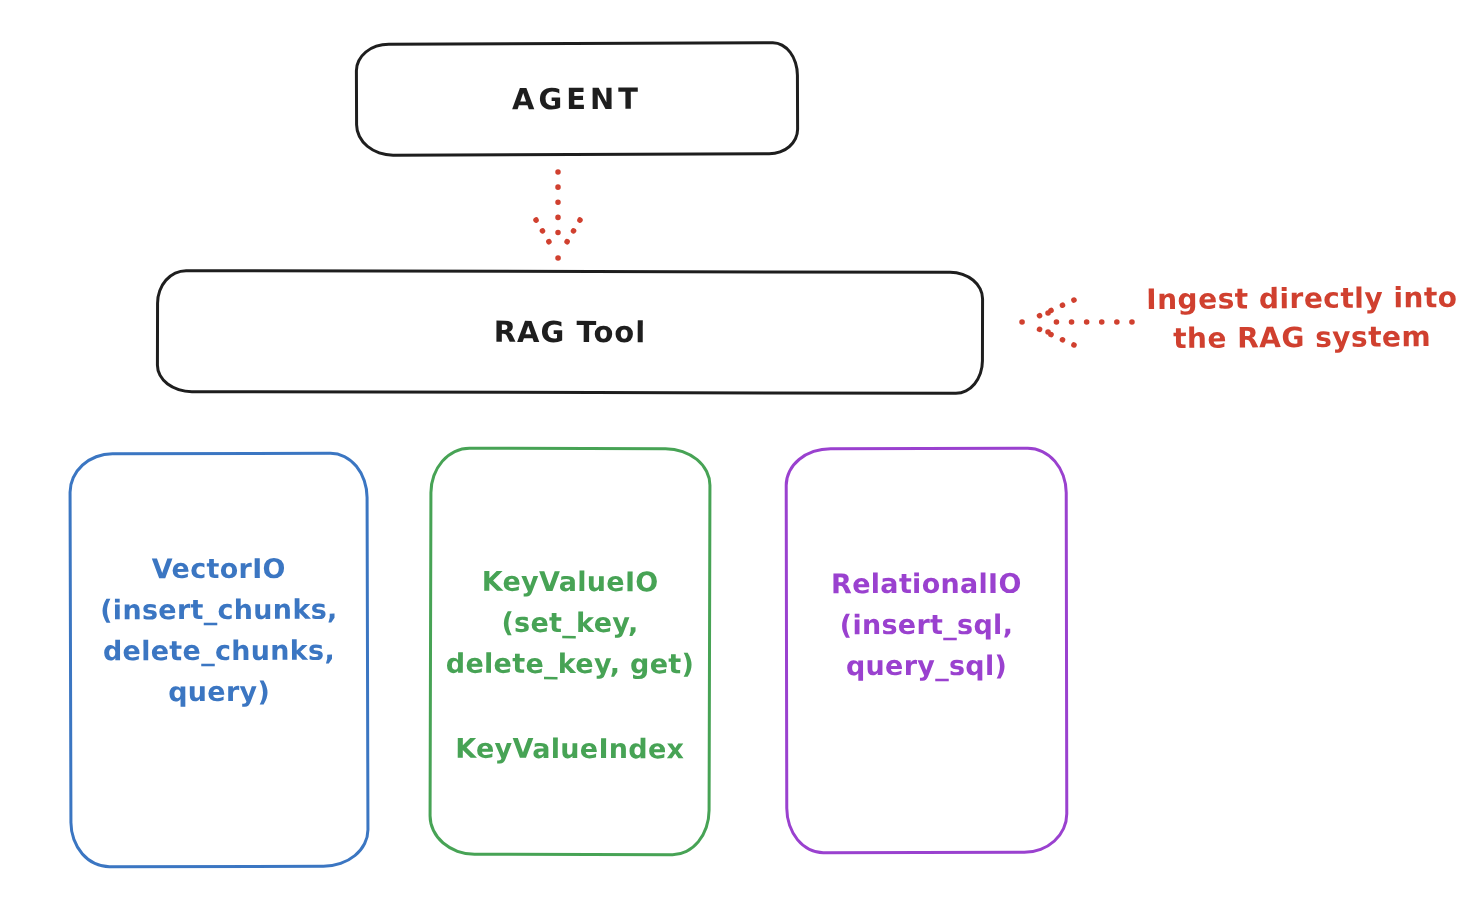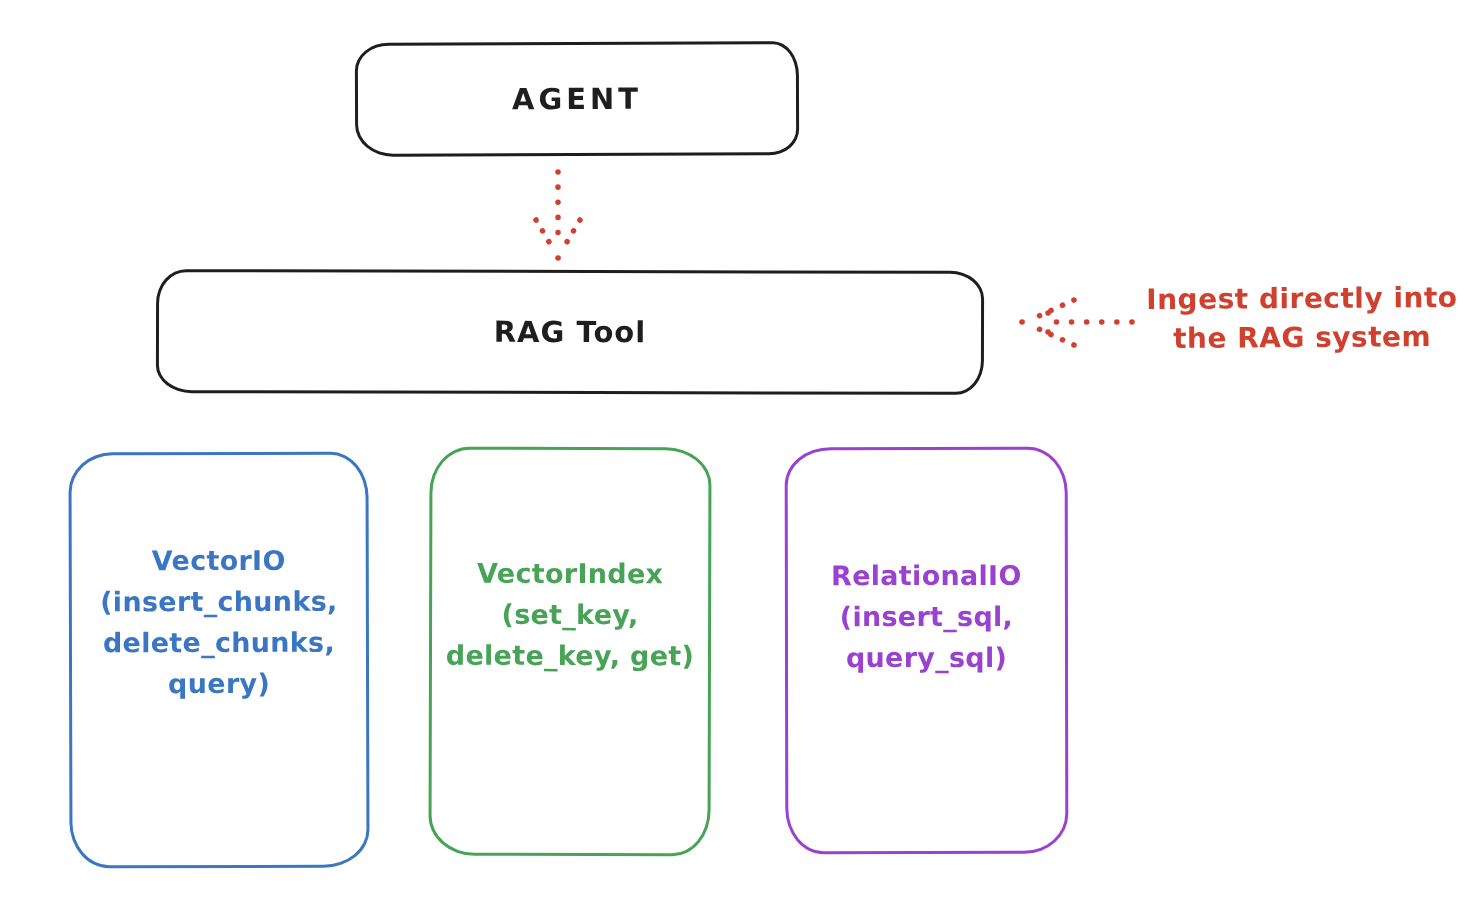--- a/index.html
+++ b/index.html
@@ -59,20 +59,21 @@
     justify-content: flex-start;
     gap: 36px;
     font-size: 27px;
     font-weight: 600;
     line-height: 41px;
     letter-spacing: 0.3px;
   }
   .io-box .io-title,
   .io-box .io-index {
     white-space: pre-line;
+    margin-top: 8px;
   }
   .vector-box {
     left: 69px; top: 452px;
     width: 300px; height: 416px;
     border-color: #3b76c2;
     color: #3b76c2;
     border-radius: 44px 38px 46px 40px / 40px 46px 38px 46px;
     padding-top: 85px;
     transform: rotate(-0.15deg);
   }
@@ -143,23 +144,24 @@
   </div>
 
   <div class="box io-box vector-box">
     <div class="io-title">VectorIO
 (insert_chunks,
 delete_chunks,
 query)</div>
   </div>
 
   <div class="box io-box keyvalue-box">
-    <div class="io-title">VectorIndex
+    <div class="io-title">KeyValueIO
 (set_key,
 delete_key, get)</div>
+    <div class="io-index">KeyValueIndex</div>
   </div>
 
   <div class="box io-box relational-box">
     <div class="io-title">RelationalIO
 (insert_sql,
 query_sql)</div>
   </div>
 
   <div class="annotation">Ingest directly into
 the RAG system</div>

